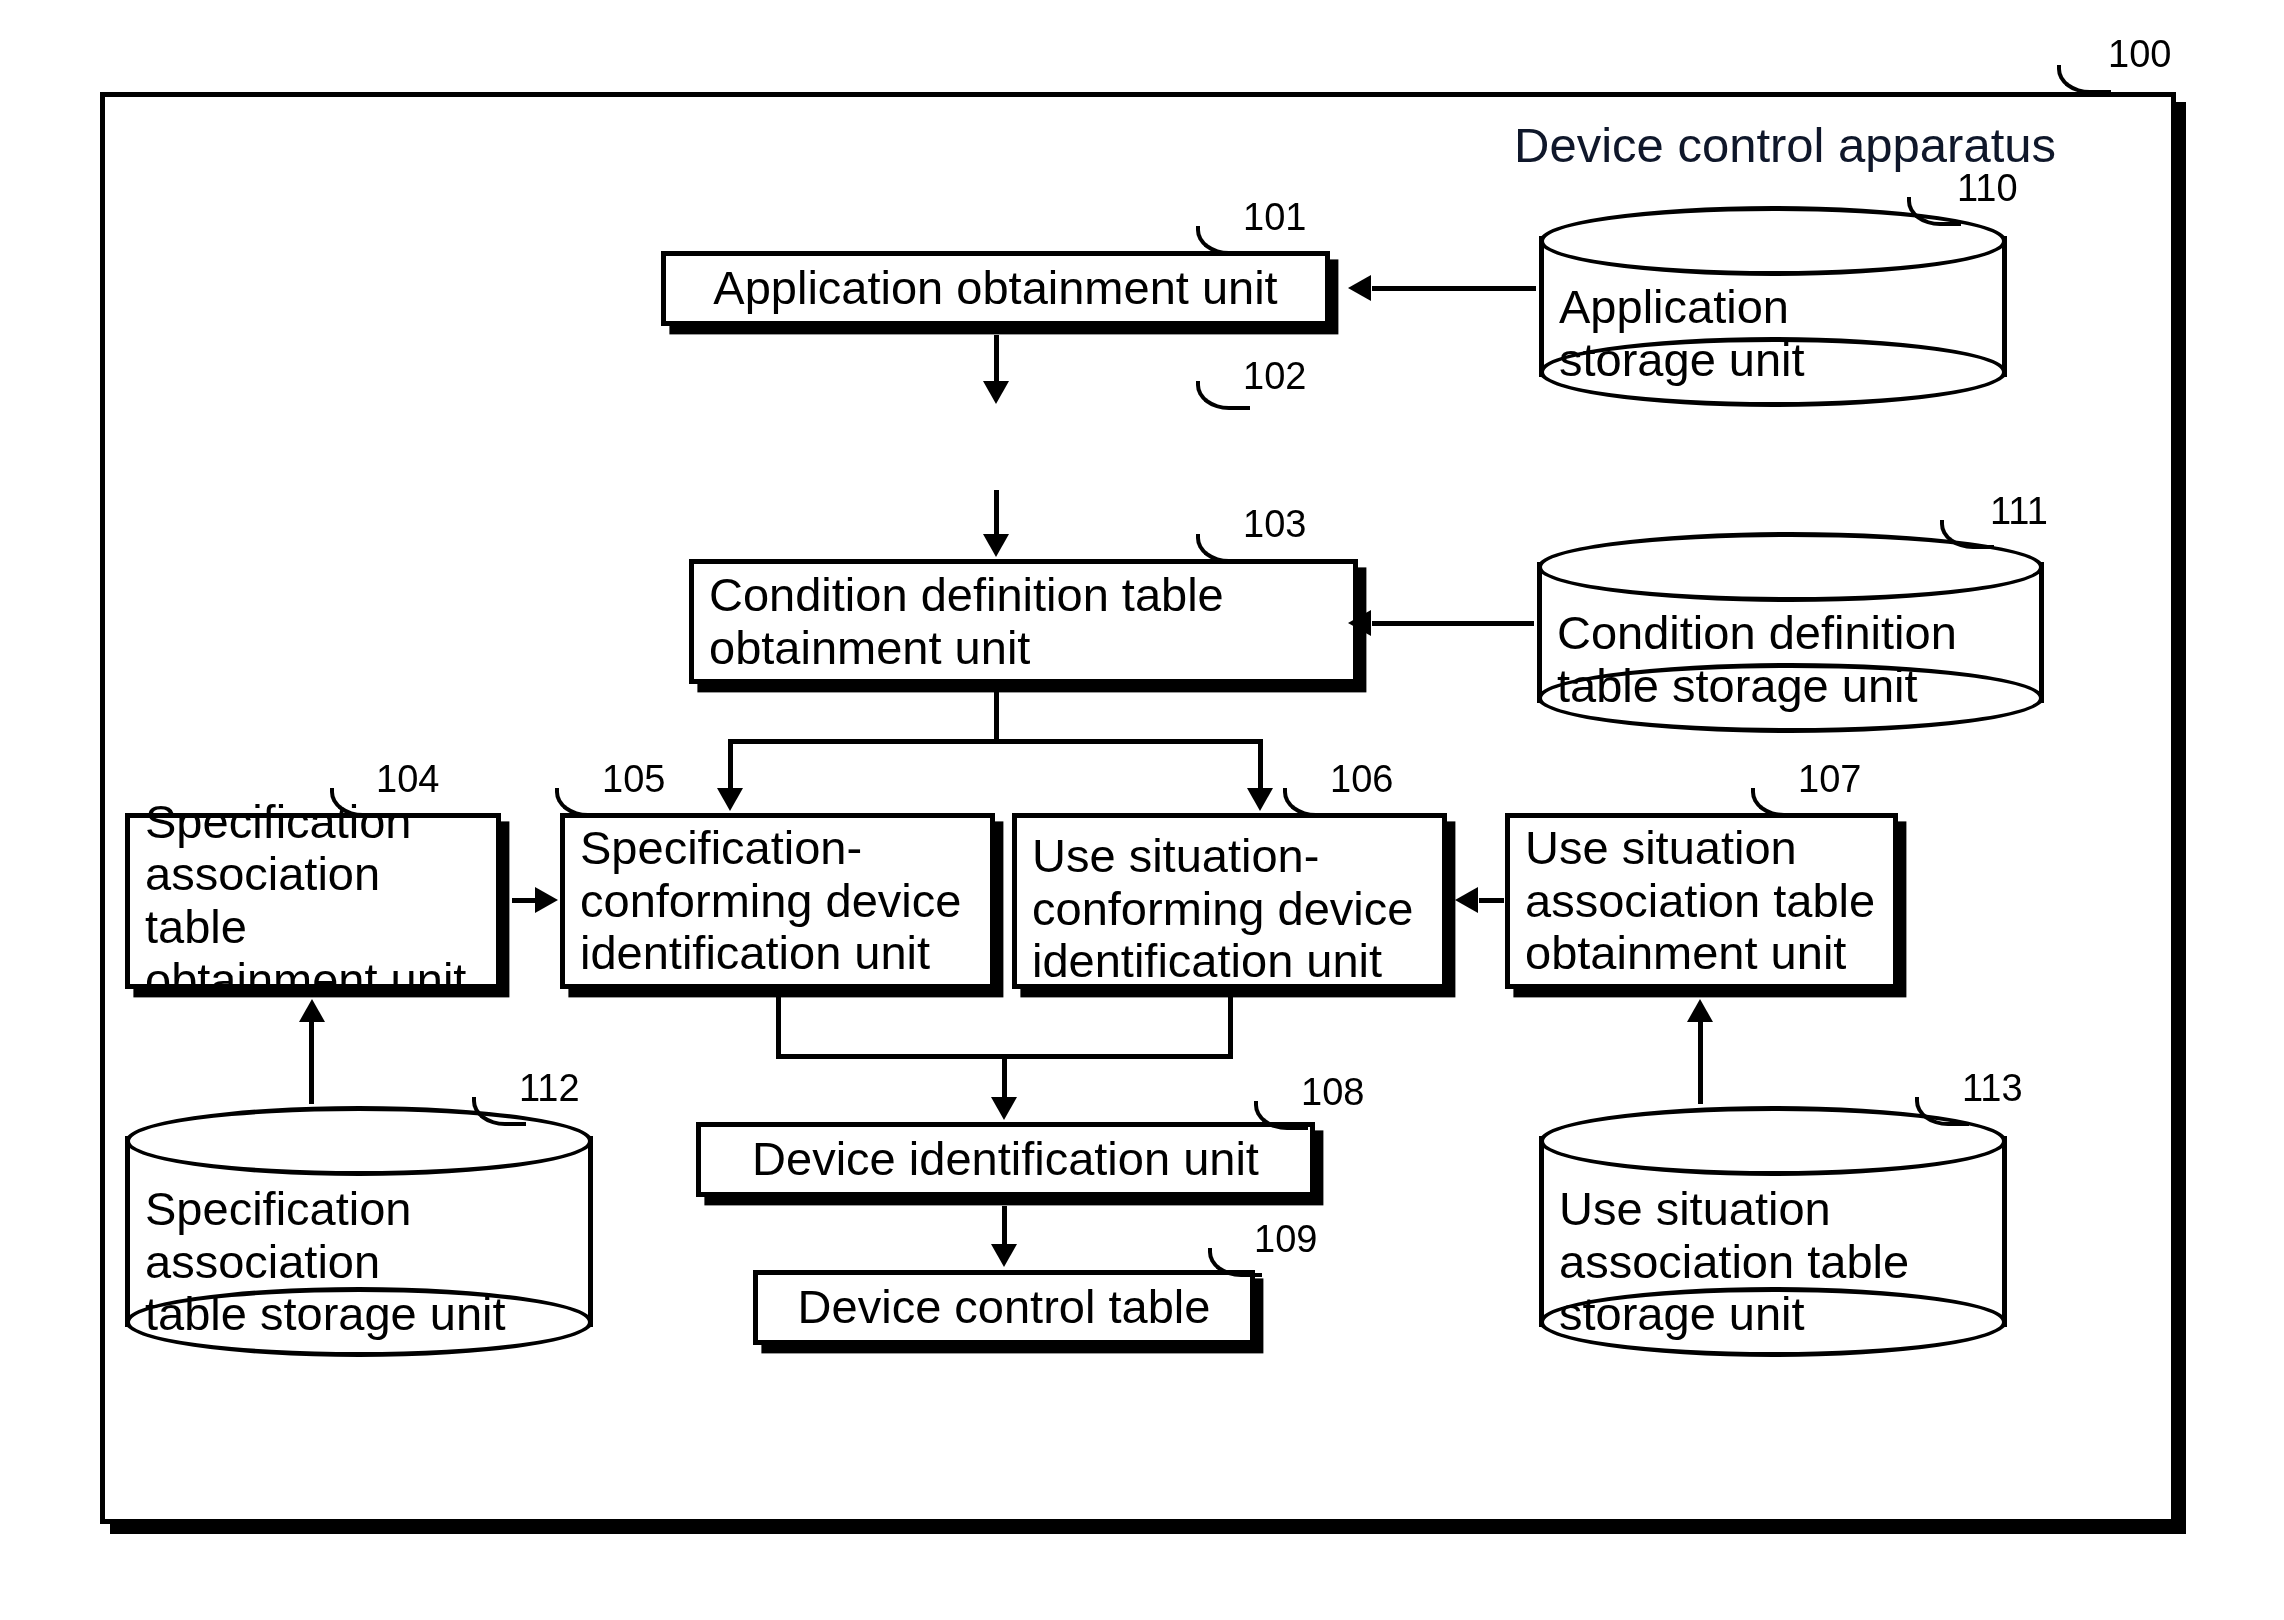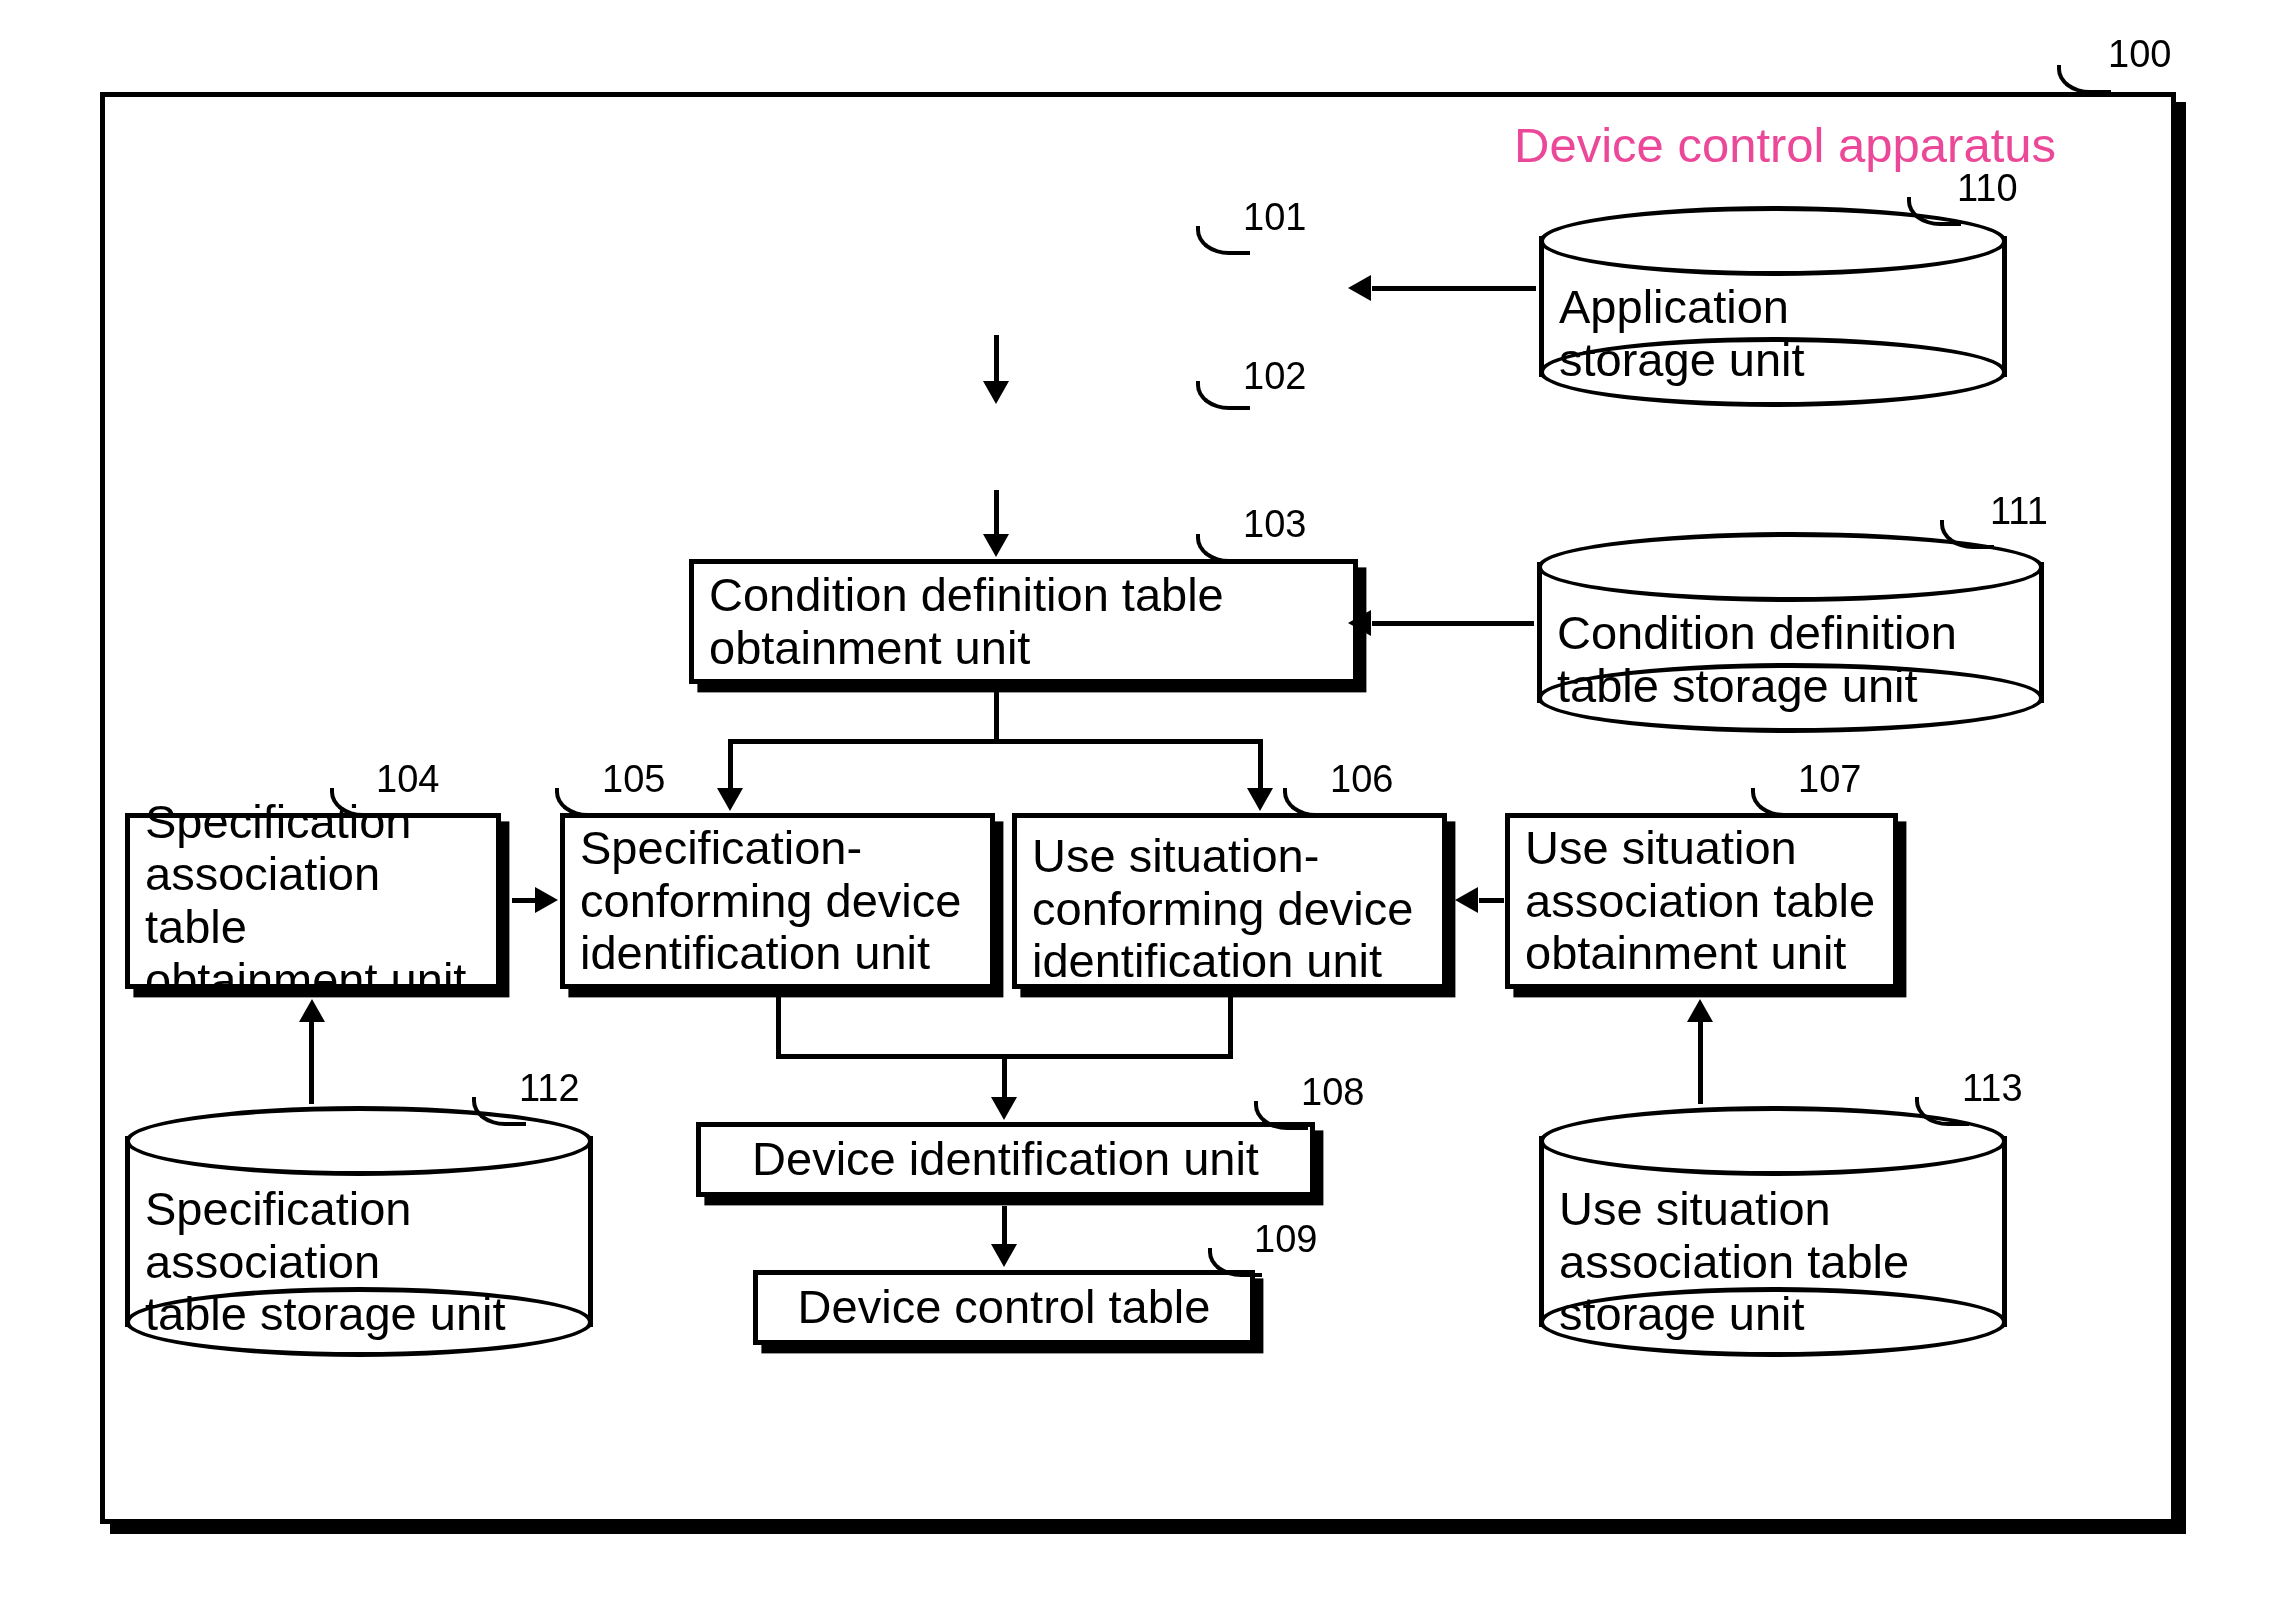--- a/index.html
+++ b/index.html
@@ -16,21 +16,21 @@
   }
   
   .frame {
     position: absolute;
     border: 5px solid #000;
     box-shadow: 10px 10px 0 0 #000; 
   }
   .frame-title {
     position: absolute;
     font-size: 49px;
-    color: #ec4899;
+    color: #0f172a;
     white-space: nowrap;
   }
   .ref-label {
     position: absolute;
     font-size: 38px;
     color: #000;
     white-space: nowrap;
   }
   
   .tick {
@@ -138,20 +138,23 @@
     <div class="bottom" style="height:60px; bottom:0;"></div>
     <div class="top" style="height:60px; top:0;"></div>
     <div class="cyl-label" style="top:75px;">
         <span style="white-space:pre-line;">Application
 storage unit</span>
       </div>
   </div>
   <div class="ref-label" style="left:1957px; top:167px;">110</div>
   <div class="tick" style="left:1907px; top:197px;"></div>
 
+  <div class="box" style="left:661px; top:251px; width:669px; height:75px;">
+    <span style="white-space:pre-line;">Application obtainment unit</span>
+  </div>
   <div class="ref-label" style="left:1243px; top:196px;">101</div>
   <div class="tick" style="left:1196px; top:226px;"></div>
 
   <div class="arrow h" style="left:1372px; top:286px; width:164px;"></div>
   <div class="arrowhead left" style="left:1348px; top:275px;"></div>
 
   <div class="arrow v" style="left:994px; top:335px; height:50px;"></div>
   <div class="arrowhead down" style="left:983px; top:381px;"></div>
 
   <div class="ref-label" style="left:1243px; top:355px;">102</div>

